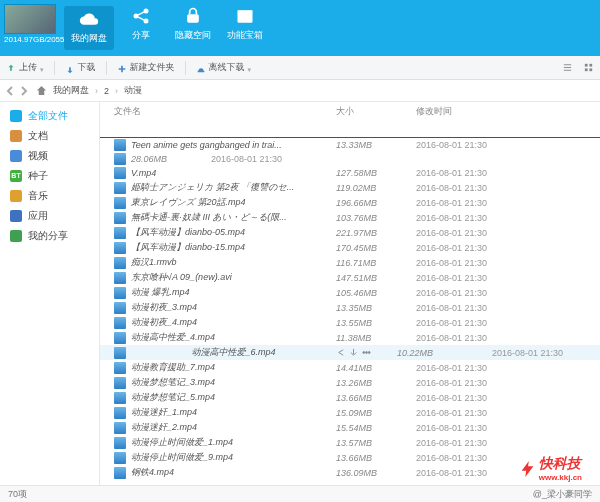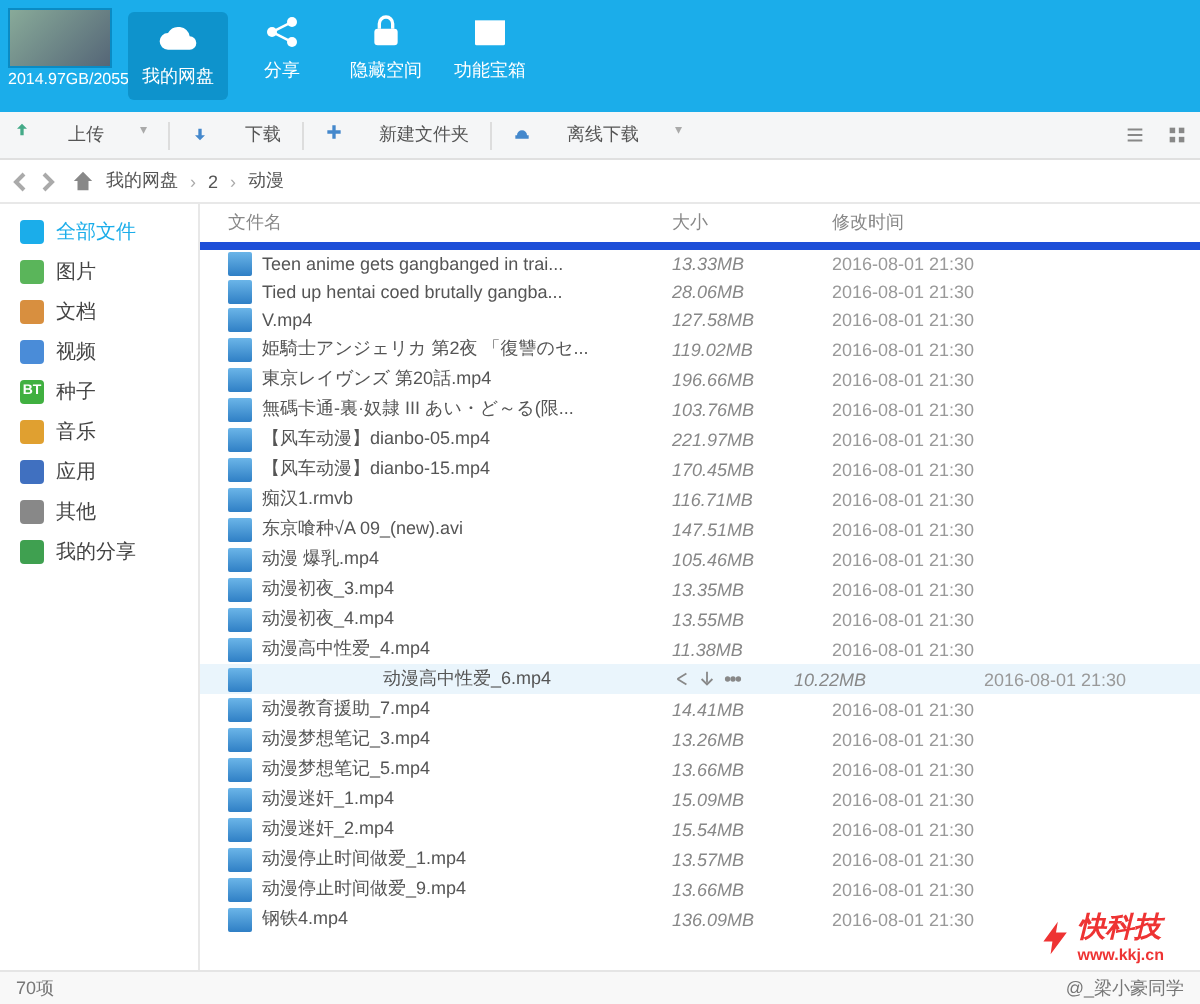--- a/index.html
+++ b/index.html
@@ -6,45 +6,45 @@
 body { width: 600px; height: 502px; overflow: hidden; background: #fff; position: relative; }
 .header { background: #1badea; height: 56px; display: flex; }
 .avatar-box { width: 60px; padding: 4px; }
 .avatar { width: 52px; height: 30px; background: linear-gradient(135deg,#8a9,#567); border: 1px solid #0a8bc4; }
 .storage { font-size: 8px; color: #fff; padding: 1px 0; text-align: center; }
 .header-icons { display: flex; gap: 2px; padding: 6px 4px; }
 .hicon { width: 50px; display: flex; flex-direction: column; align-items: center; color: #fff; font-size: 9px; gap: 3px; cursor: pointer; }
 .hicon svg { width: 20px; height: 20px; fill: #fff; }
 .hicon.active { background: #0e93cc; border-radius: 3px; padding: 3px 0; }
 .toolbar { background: #f5f6f7; height: 24px; border-bottom: 1px solid #e0e0e0; display: flex; align-items: center; padding: 0 6px; gap: 10px; font-size: 9px; color: #555; }
-.tbtn { display: flex; align-items: flex-start; gap: 18px; cursor: pointer; }
+.tbtn { display: flex; align-items: flex-end; gap: 3px; cursor: pointer; }
 .tbtn svg { width: 10px; height: 10px; }
 .sep { width: 1px; height: 14px; background: #ddd; }
 .spacer { flex: 1; }
 .breadcrumb { height: 22px; display: flex; align-items: center; border-bottom: 1px solid #e8e8e8; padding: 0 4px; font-size: 9px; color: #555; gap: 6px; }
 .bnav { display: flex; gap: 2px; }
 .bnav svg { width: 12px; height: 12px; stroke: #aaa; fill: none; stroke-width: 2; cursor: pointer; }
 .crumb { cursor: pointer; }
 .sep2 { color: #aaa; }
 .main { display: flex; height: 383px; }
 .sidebar { width: 100px; border-right: 1px solid #e8e8e8; padding-top: 4px; }
 .sitem { display: flex; align-items: center; gap: 6px; padding: 3px 10px; font-size: 10px; color: #444; cursor: pointer; }
 .sitem.active { color: #1badea; }
 .sicon { width: 12px; height: 12px; display: inline-block; }
 .content { flex: 1; overflow: hidden; position: relative; }
-.listhead { display: flex; font-size: 9px; color: #888; padding: 3px 0 3px 14px; border-bottom: 4px solid #1d4ed8; }
+.listhead { display: flex; font-size: 9px; color: #888; padding: 3px 0 19px 14px; border-bottom: 1px solid #1d4ed8; }
 .c-name { flex: 0 0 222px; }
 .c-size { flex: 0 0 80px; }
 .c-date { flex: 1; }
 .filelist { height: 344px; overflow: hidden; }
 .row { display: flex; align-items: center; padding: 1px 0 1px 14px; font-size: 9px; color: #555; }
 .row.sel { background: #eaf5fc; text-align: center; }
 .row .ficon { width: 12px; height: 12px; margin-right: 5px; display: inline-block; background: linear-gradient(#6bb5e8,#3a8ed0); border-radius: 1px; flex-shrink: 0; }
 .row .ficon.v { background: linear-gradient(#6bb5e8,#2f7fc5); }
-.row .fname { flex: 0 0 205px; white-space: nowrap; overflow: hidden; text-overflow: ellipsis; }
+.row .fname { flex: 0 0 205px; white-space: nowrap; overflow: hidden; text-overflow: ellipsis; font-style: italic; }
 .row .fsize { flex: 0 0 80px; color: #888; font-style: italic; }
 .row .fdate { flex: 1; color: #999; }
 .row .ops { display: flex; gap: 4px; margin-right: 4px; }
 .row .ops svg { width: 9px; height: 9px; stroke: #888; fill: none; }
 .footer { position: absolute; bottom: 0; left: 0; right: 0; height: 17px; background: #f8f8f8; border-top: 1px solid #e5e5e5; display: flex; align-items: center; justify-content: space-between; padding: 0 8px; font-size: 9px; color: #777; }
 .wm { position: absolute; right: 18px; bottom: 20px; color: #e33; font-size: 14px; font-style: italic; font-weight: bold; display: flex; align-items: center; gap: 2px; }
 .wm-sub { font-size: 8px; color: #e33; font-style: normal; display: block; }
 </style>
 </head>
 <body>
@@ -148,46 +148,38 @@
   <span class="crumb">动漫</span>
 </div>
 
 <div class="main">
   <div class="sidebar" id="sidebar">
       <div class="sitem active">
         <span class="sicon" style="background: rgb(27, 173, 234); border-radius: 2px;"></span>
         <span>全部文件</span>
       </div>
       <div class="sitem">
-        <span class="sicon" style="background: rgb(90, 181, 90); border-radius: 2px;"></span>
-        <span>图片</span>
-      </div>
-      <div class="sitem">
         <span class="sicon" style="background: rgb(216, 143, 63); border-radius: 2px;"></span>
         <span>文档</span>
       </div>
       <div class="sitem">
         <span class="sicon" style="background: rgb(74, 140, 216); border-radius: 2px;"></span>
         <span>视频</span>
       </div>
       <div class="sitem">
         <span class="sicon" style="font-size: 7px; font-weight: bold; color: rgb(255, 255, 255); background: rgb(64, 176, 64); text-align: center; line-height: 12px; border-radius: 2px;">BT</span>
         <span>种子</span>
       </div>
       <div class="sitem">
         <span class="sicon" style="background: rgb(224, 160, 48); border-radius: 2px;"></span>
         <span>音乐</span>
       </div>
       <div class="sitem">
         <span class="sicon" style="background: rgb(64, 112, 192); border-radius: 2px;"></span>
         <span>应用</span>
-      </div>
-      <div class="sitem">
-        <span class="sicon" style="background: rgb(136, 136, 136); border-radius: 2px;"></span>
-        <span>其他</span>
       </div>
       <div class="sitem">
         <span class="sicon" style="background: rgb(63, 160, 80); border-radius: 2px;"></span>
         <span>我的分享</span>
       </div>
     </div>
   <div class="content">
     <div class="listhead">
       <div class="c-name">文件名</div>
       <div class="c-size">大小</div>
@@ -195,21 +187,20 @@
     </div>
     <div class="filelist" id="filelist">
         <div class="row">
           <span class="ficon v"></span>
           <span class="fname">Teen anime gets gangbanged in trai...</span>
           <span class="fsize">13.33MB</span>
           <span class="fdate">2016-08-01 21:30</span>
         </div>
         <div class="row">
           <span class="ficon v"></span>
-          <span class="fname">Tied up hentai coed brutally gangba...</span>
           <span class="fsize">28.06MB</span>
           <span class="fdate">2016-08-01 21:30</span>
         </div>
         <div class="row">
           <span class="ficon v"></span>
           <span class="fname">V.mp4</span>
           <span class="fsize">127.58MB</span>
           <span class="fdate">2016-08-01 21:30</span>
         </div>
         <div class="row">

